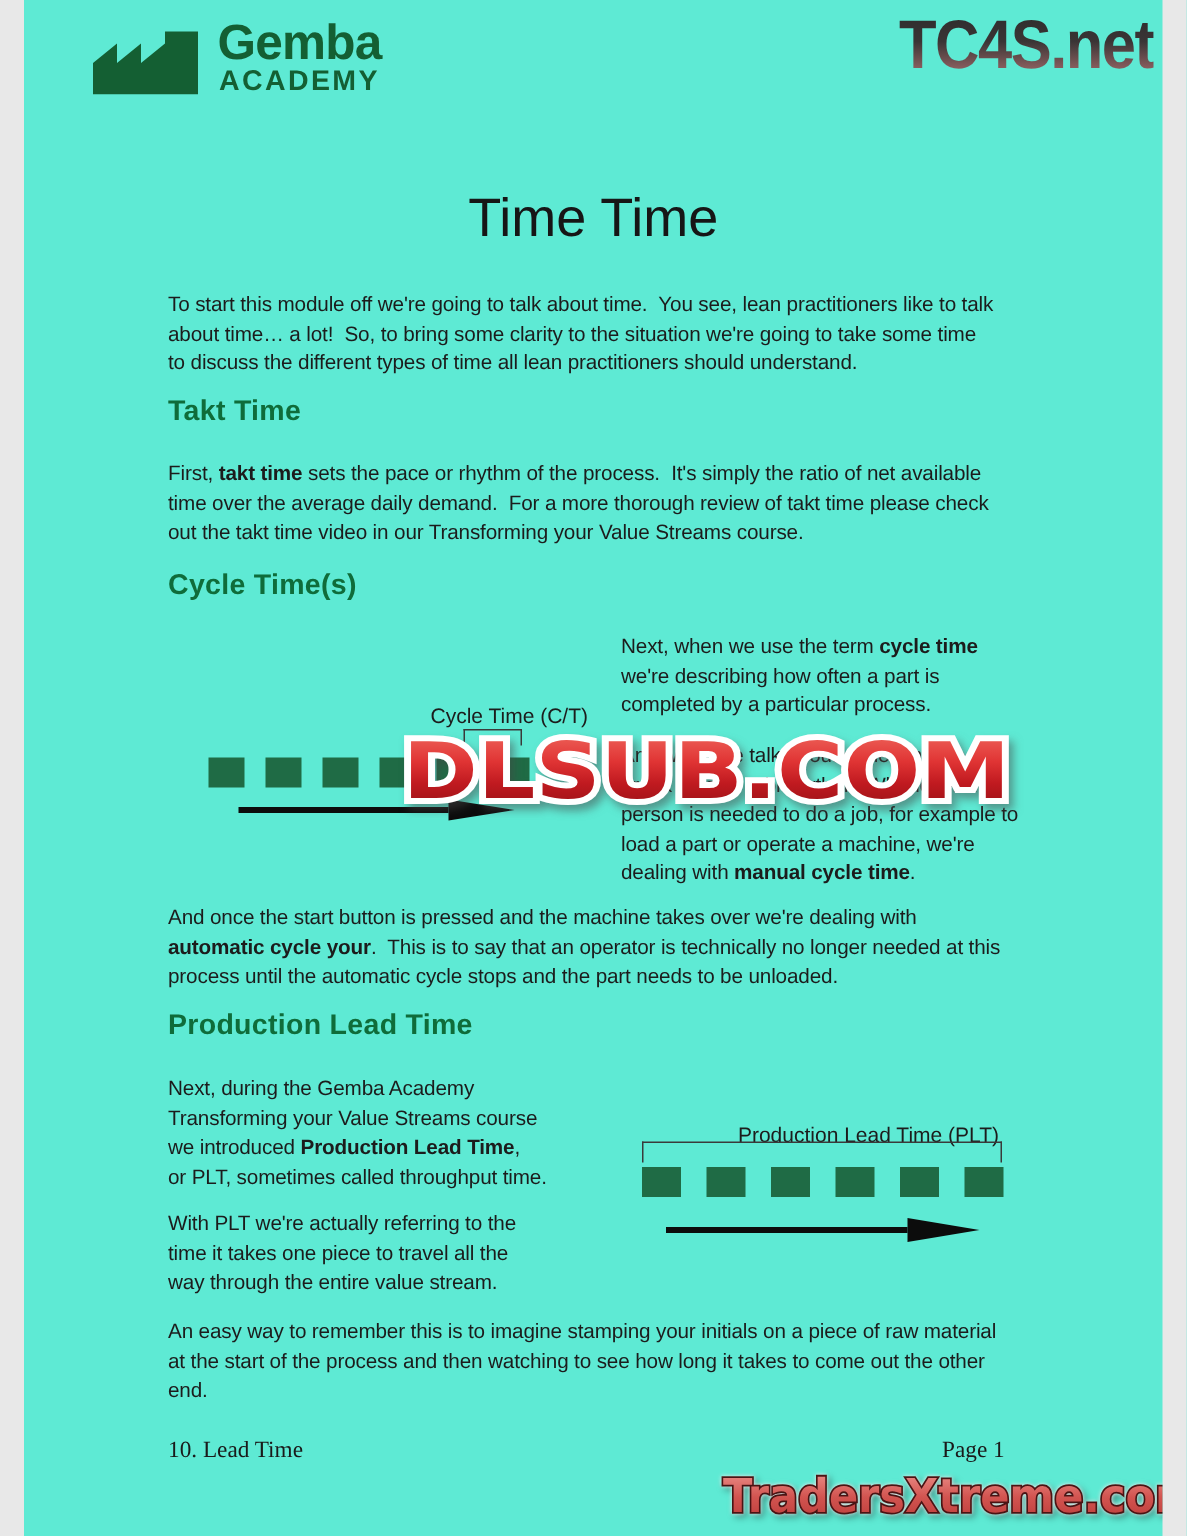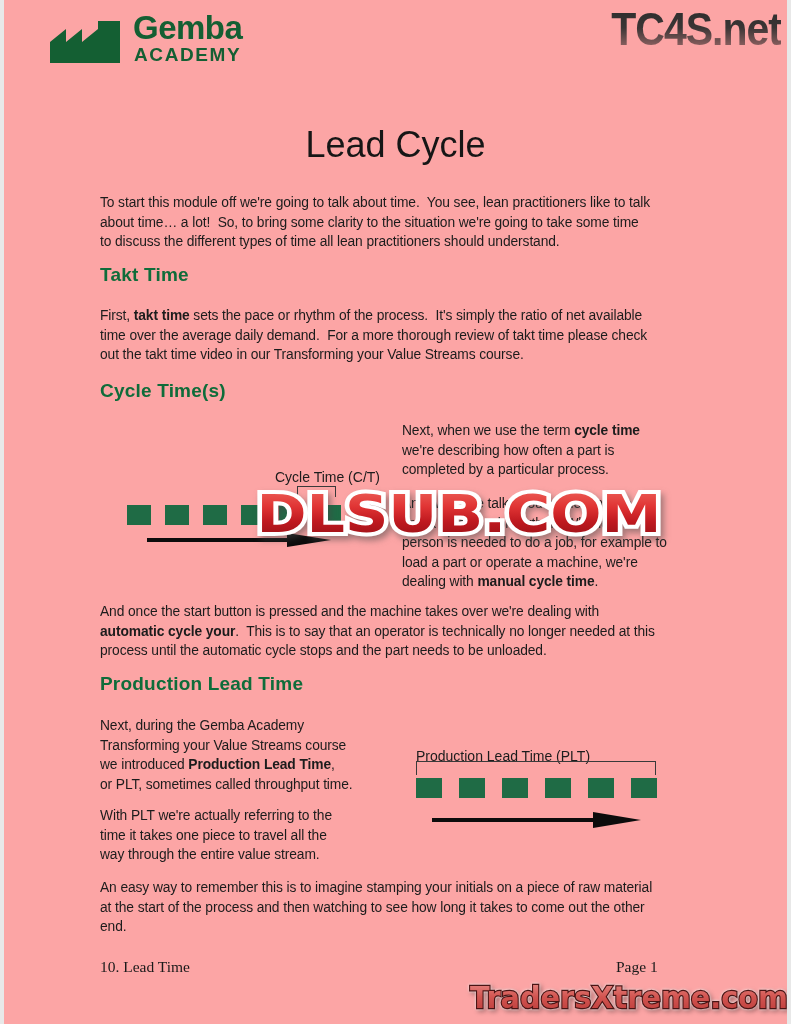--- a/index.html
+++ b/index.html
@@ -1,17 +1,17 @@
 <!DOCTYPE html>
 <html><head>
 <meta charset="utf-8">
 <style>
   html,body{margin:0;padding:0;background:#e8e8e8;}
-  .page{position:relative;width:759px;height:1024px;background:#fca5a5;margin:0 auto;
-        font-family:"Liberation Sans",sans-serif;color:#1c1c1c;overflow:hidden;padding-left:24px;}
+  .page{position:relative;width:759px;height:1024px;background:#5eead4;margin:0 auto;
+        font-family:"Liberation Sans",sans-serif;color:#1c1c1c;overflow:hidden;}
   .abs{position:absolute;}
   .body{font-size:13.8px;line-height:19.5px;letter-spacing:-0.1px;white-space:pre;margin:0;}
   .h{font-size:19px;font-weight:bold;color:#0f6c3a;margin:0;letter-spacing:0.2px;}
   .title{left:0;right:0;top:124px;text-align:center;font-size:36px;font-weight:400;color:#161616;}
 
   
   .logo-icon{left:46px;top:15px;}
   .logo-name{left:129px;top:11px;color:#145f33;font-weight:bold;font-size:33px;line-height:34px;letter-spacing:-0.5px;}
   .logo-sub{left:130px;top:44px;color:#145f33;font-weight:bold;font-size:19px;letter-spacing:1.6px;}
   .tc4s{right:6px;top:4px;font-weight:bold;font-size:41px;letter-spacing:-1px;
@@ -36,21 +36,21 @@
   .dlabel{font-size:14px;letter-spacing:0;color:#1c1c1c;}
   .cycle-label{left:271px;top:469px;}
   .bracket{border-top:1.4px solid #3a3a3a;border-left:1.4px solid #3a3a3a;border-right:1.4px solid #3a3a3a;}
   .cycle-bracket{left:293px;top:486px;width:37px;height:10px;}
   .boxes{display:flex;}
   .sq{background:#1f6b45;height:20px;}
   .boxes-cycle{left:123px;top:505px;gap:14px;}
   .boxes-cycle .sq{width:24px;}
   .boxes-plt{left:412px;top:778px;gap:17px;}
   .boxes-plt .sq{width:26px;}
-  .plt-label{left:412px;top:748px;width:238px;text-align:left;}
+  .plt-label{left:412px;top:748px;width:238px;text-align:right;}
   .plt-bracket{left:412px;top:761px;width:238px;height:13px;}
   .arrow{display:flex;align-items:center;}
   .arrow .shaft{height:4px;background:#0c0c0c;flex:1;}
   .arrow .head{width:0;height:0;border-top:7px solid transparent;border-bottom:7px solid transparent;border-left:44px solid #0c0c0c;}
   .arrow-cycle{left:143px;top:533px;width:184px;height:14px;}
   .arrow-plt{left:428px;top:812px;width:209px;height:16px;}
   .arrow-plt .head{border-top-width:8px;border-bottom-width:8px;border-left-width:48px;}
 
   
   .footer{font-family:"Liberation Serif",serif;font-size:15.5px;color:#1a1a1a;}
@@ -67,21 +67,21 @@
 <div class="page">
 
   <svg class="abs logo-icon" width="78" height="48" viewBox="0 0 78 48">
     <polygon fill="#145f33" points="0,48 0,27 16,14 16,27 32,14 32,27 48,14 48,6 70,6 70,48"></polygon>
   </svg>
   <div class="abs logo-name">Gemba</div>
   <div class="abs logo-sub">ACADEMY</div>
 
   <div class="abs tc4s">TC4S.net</div>
 
-  <div class="abs title">Lead Cycle</div>
+  <div class="abs title">Time Time</div>
 
   <p class="abs body p-intro"><span>To start this module off we're going to talk about time.  You see, lean practitioners like to talk
 about time… a lot!  So, to bring some clarity to the situation we're going to take some time
 to discuss the different types of time all lean practitioners should understand.</span></p>
 
   <h2 class="abs h h-takt">Takt Time</h2>
   <p class="abs body p-takt"><span>First, </span><b>takt time</b><span> sets the pace or rhythm of the process.  It's simply the ratio of net available
 time over the average daily demand.  For a more thorough review of takt time please check
 out the takt time video in our Transforming your Value Streams course.</span></p>
 

